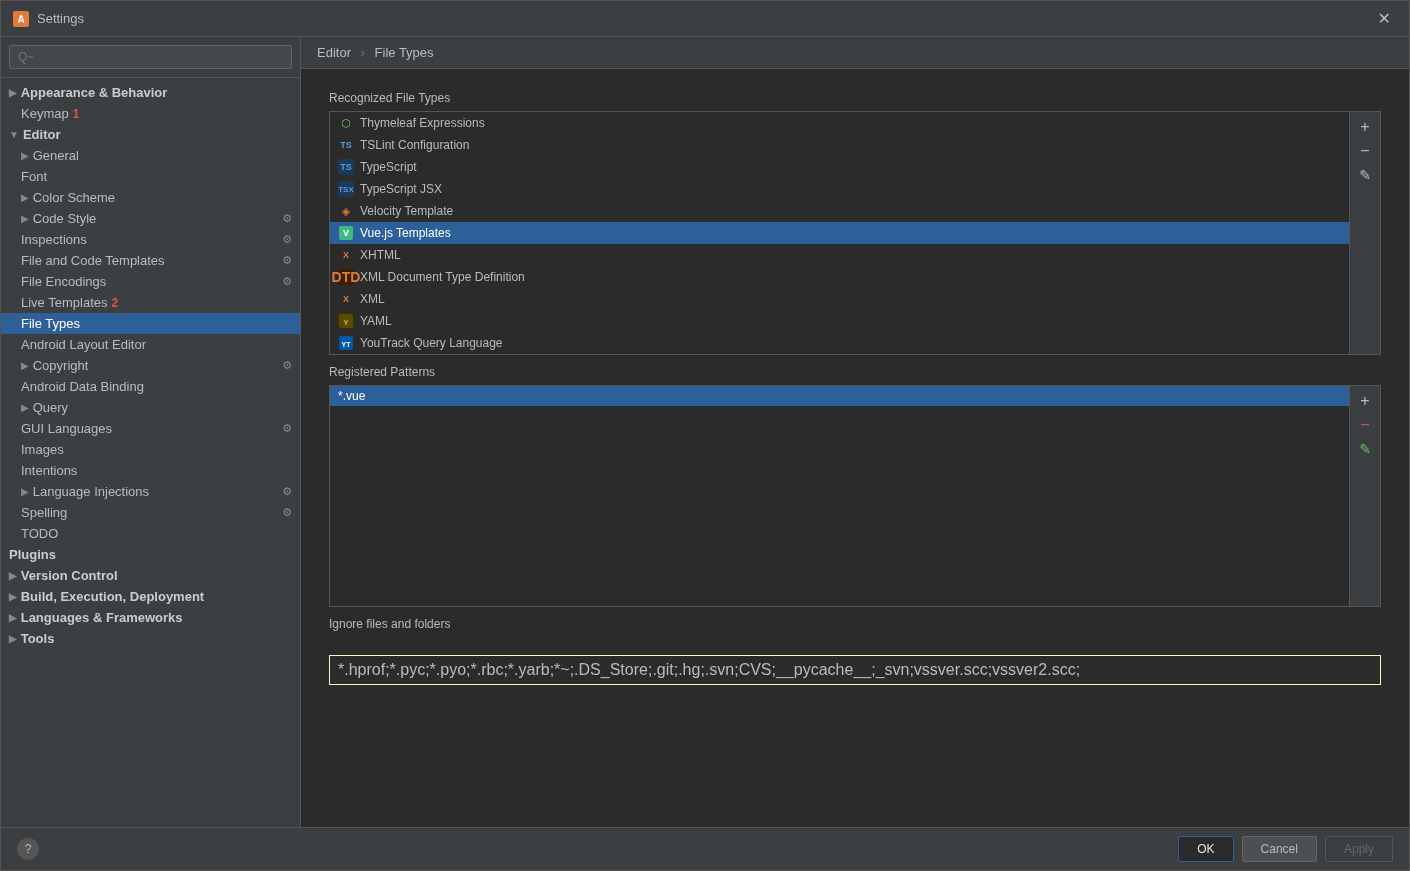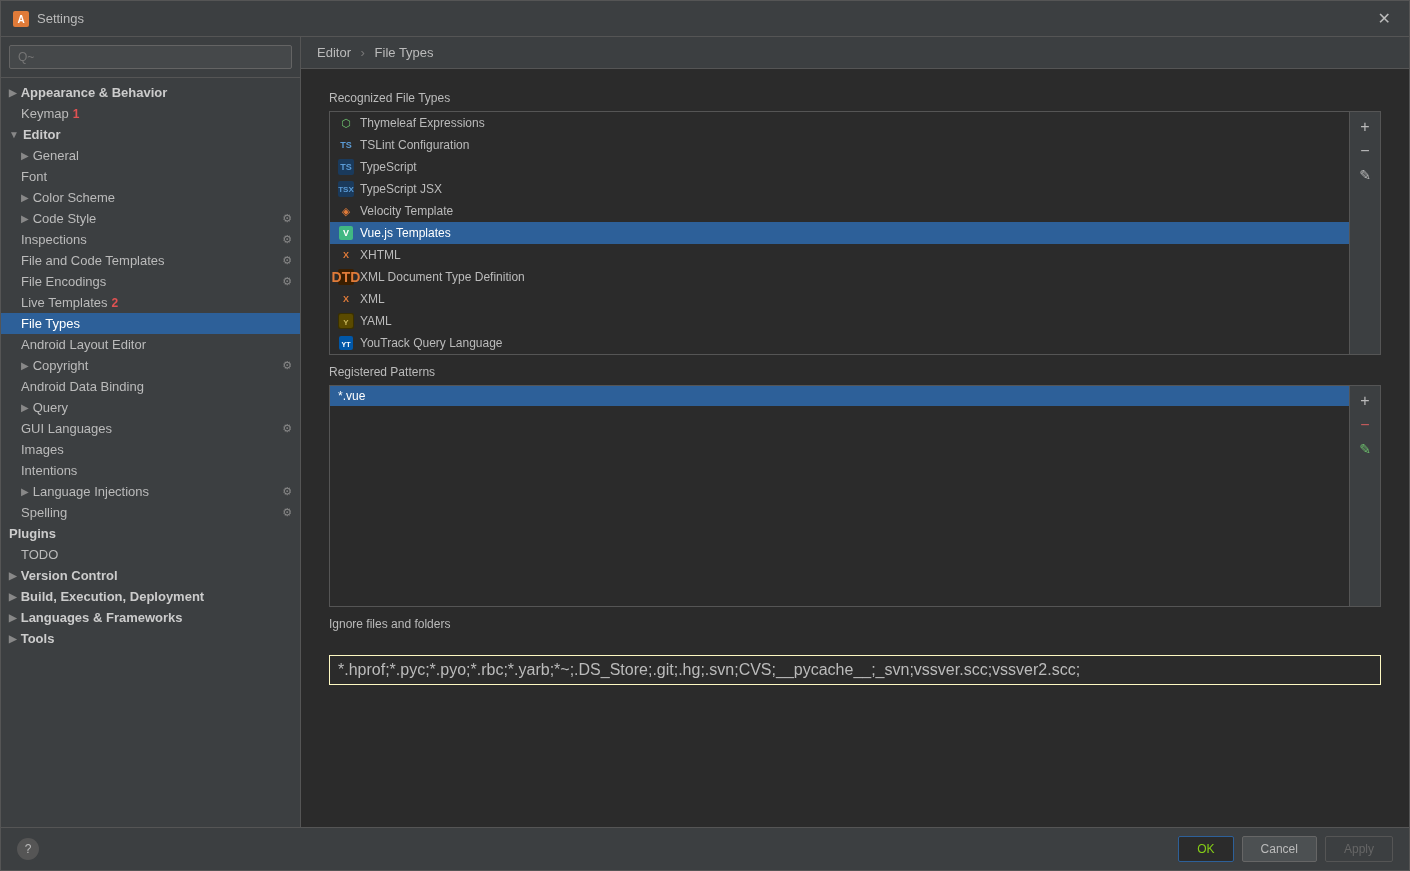--- a/index.html
+++ b/index.html
@@ -250,21 +250,21 @@
     .footer-btn {
       padding: 5px 18px;
       font-size: 12px;
       cursor: pointer;
       border-radius: 2px;
       color: #bbb;
     }
     .footer-btn.primary {
       background: #2b2b2b;
       border: 1px solid #2d6099;
-      color: #84cc16;
+      color: #e5e5e5;
     }
     .footer-btn.secondary {
       background: #4c5052;
       border: 1px solid #666;
     }
     .footer-btn.disabled {
       background: #3c3f41;
       border: 1px solid #555;
       color: #666;
       cursor: default;
@@ -418,26 +418,26 @@
           <span class="chevron">▶</span>
           <span>Language Injections</span>
           <span class="nav-badge">⚙</span>
         </div>
 
         <div class="nav-item nav-indent-1">
           <span>Spelling</span>
           <span class="nav-badge">⚙</span>
         </div>
 
+        <div class="nav-item nav-indent-1">
+          <span>TODO</span>
+        </div>
+
         <div class="nav-item nav-indent-0 section-header">
           <span>Plugins</span>
-        </div>
-
-        <div class="nav-item nav-indent-1">
-          <span>TODO</span>
         </div>
 
         <div class="nav-item nav-indent-0 section-header">
           <span class="chevron">▶</span>
           <span>Version Control</span>
         </div>
 
         <div class="nav-item nav-indent-0 section-header">
           <span class="chevron">▶</span>
           <span>Build, Execution, Deployment</span>

